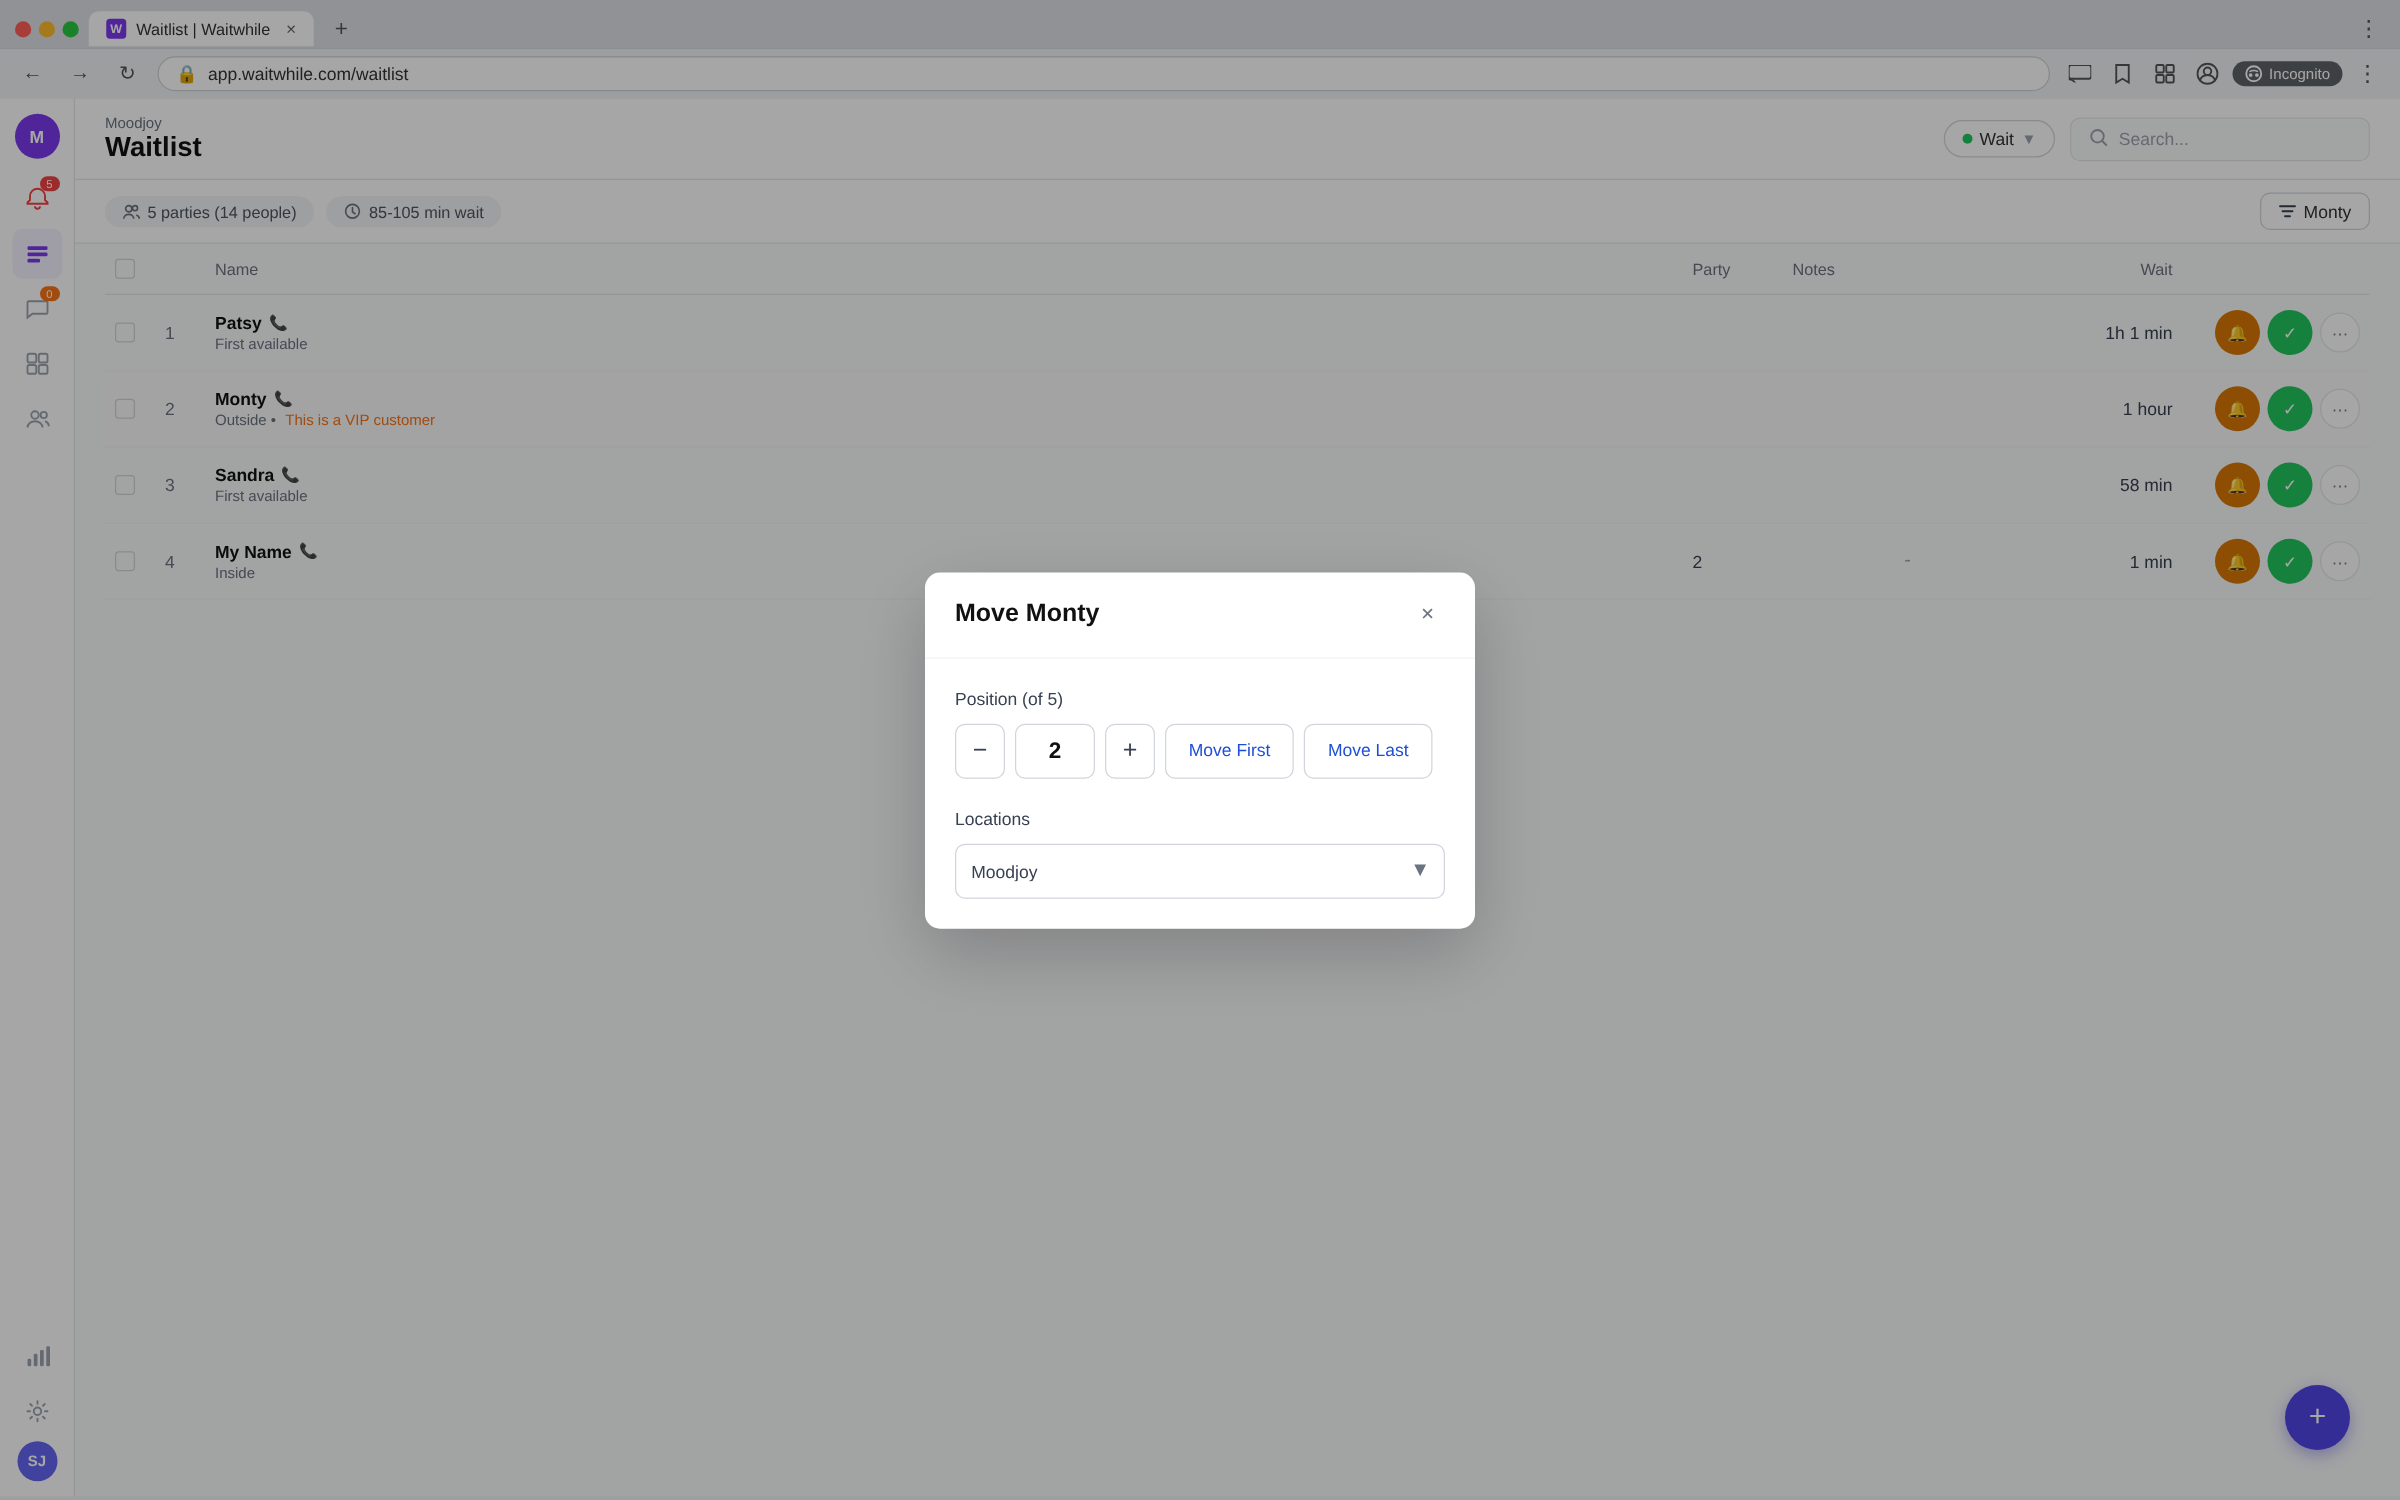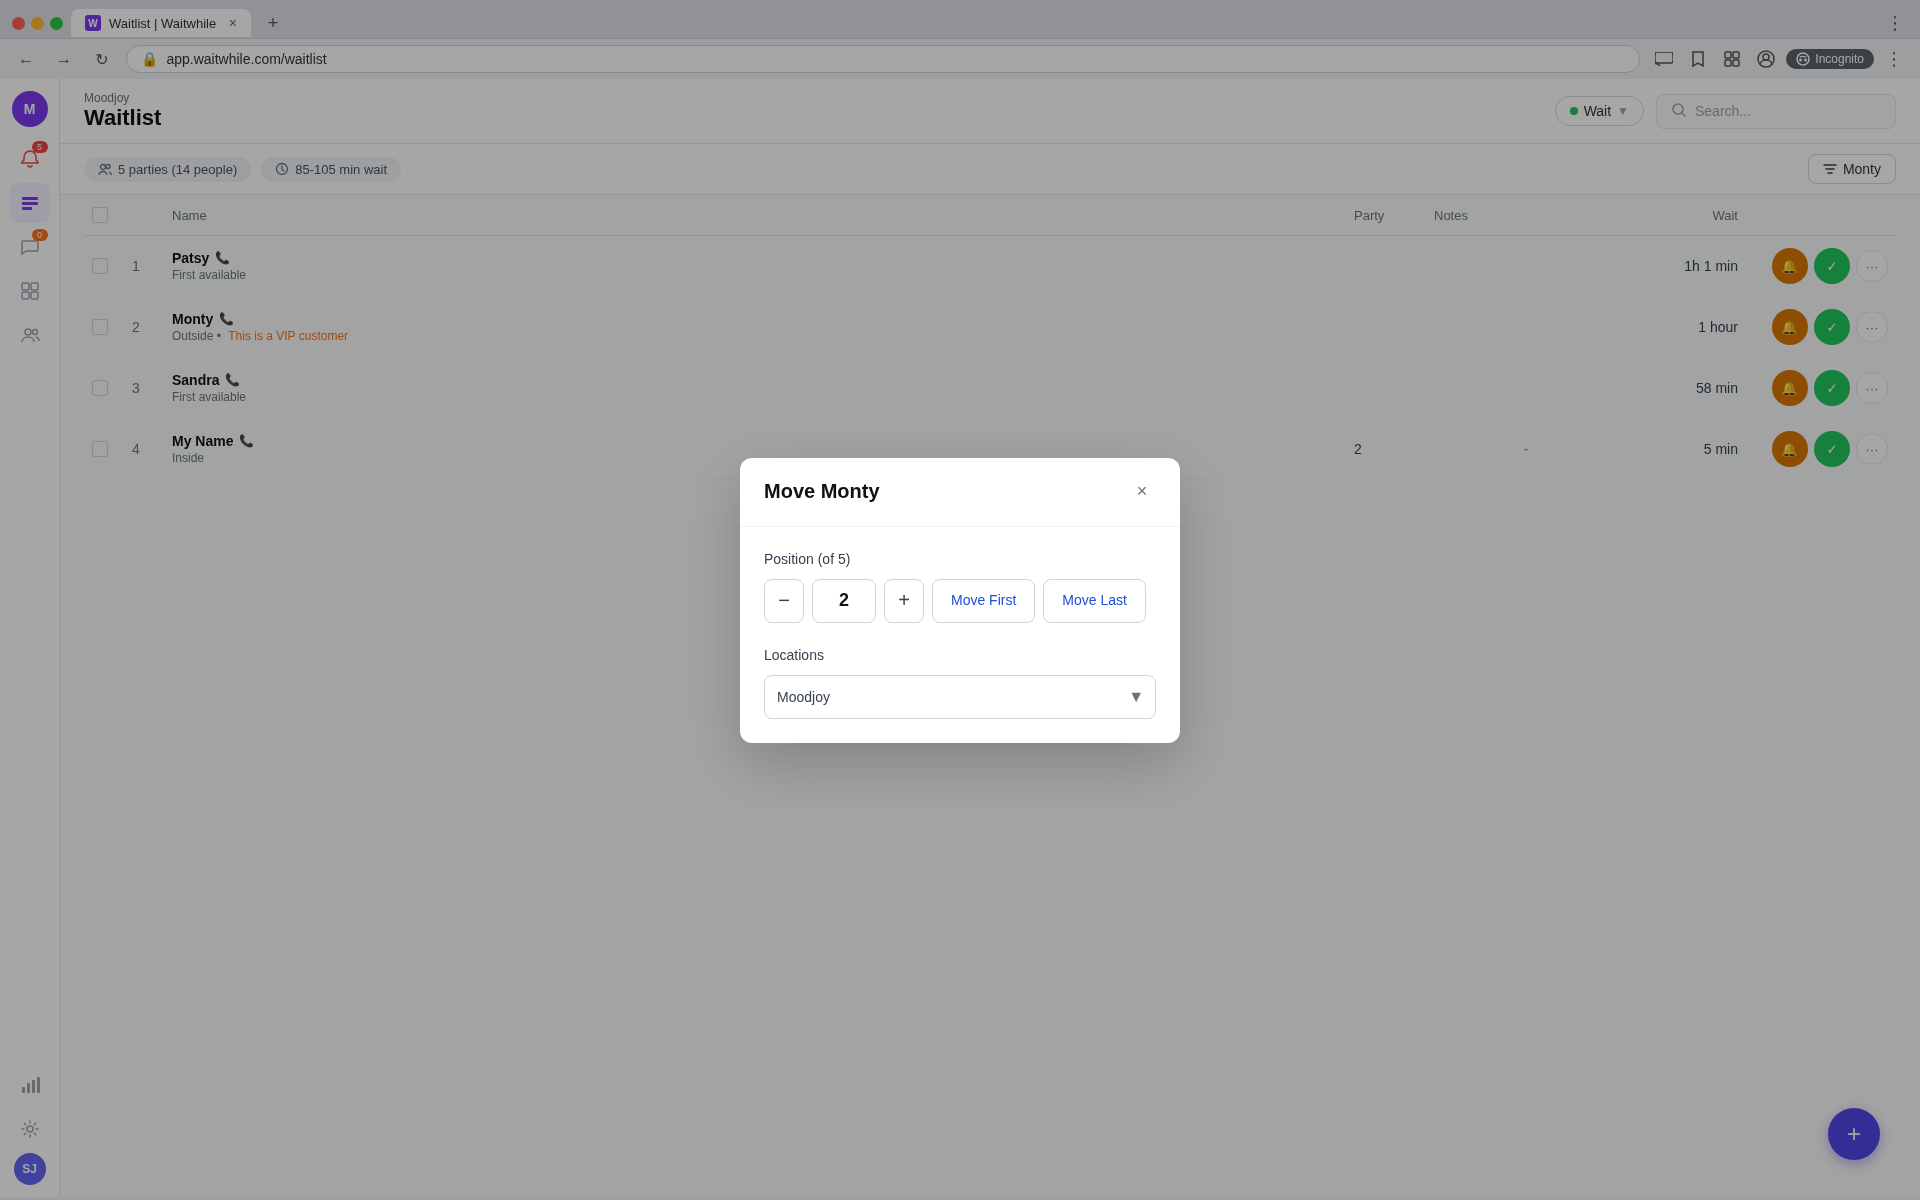--- a/index.html
+++ b/index.html
@@ -385,21 +385,21 @@
               <div class="name-cell">
                 <div class="name-text">
                   <span>My Name</span>
                   <span class="phone-icon">📞</span>
                 </div>
                 <div class="name-sub">Inside</div>
               </div>
             </td>
             <td style="font-size:14px;color:#374151;">2</td>
             <td class="dash-cell">-</td>
-            <td class="wait-time">5 min</td>
+            <td class="wait-time">1 min</td>
             <td>
               <div class="action-buttons">
                 <button class="action-btn-bell">🔔</button>
                 <button class="action-btn-check">✓</button>
                 <button class="action-btn-more">···</button>
               </div>
             </td>
           </tr>
         </tbody>
       </table>

